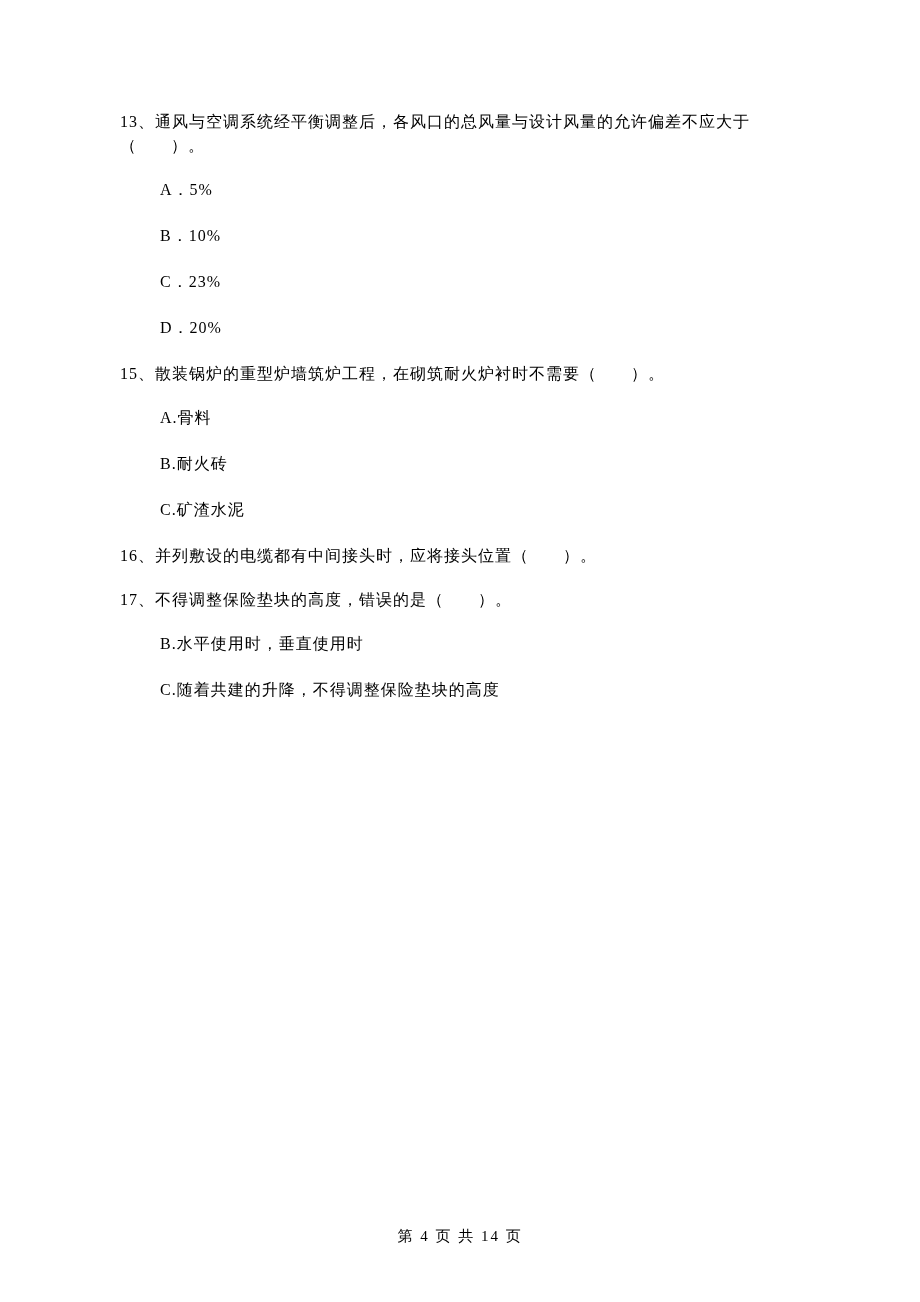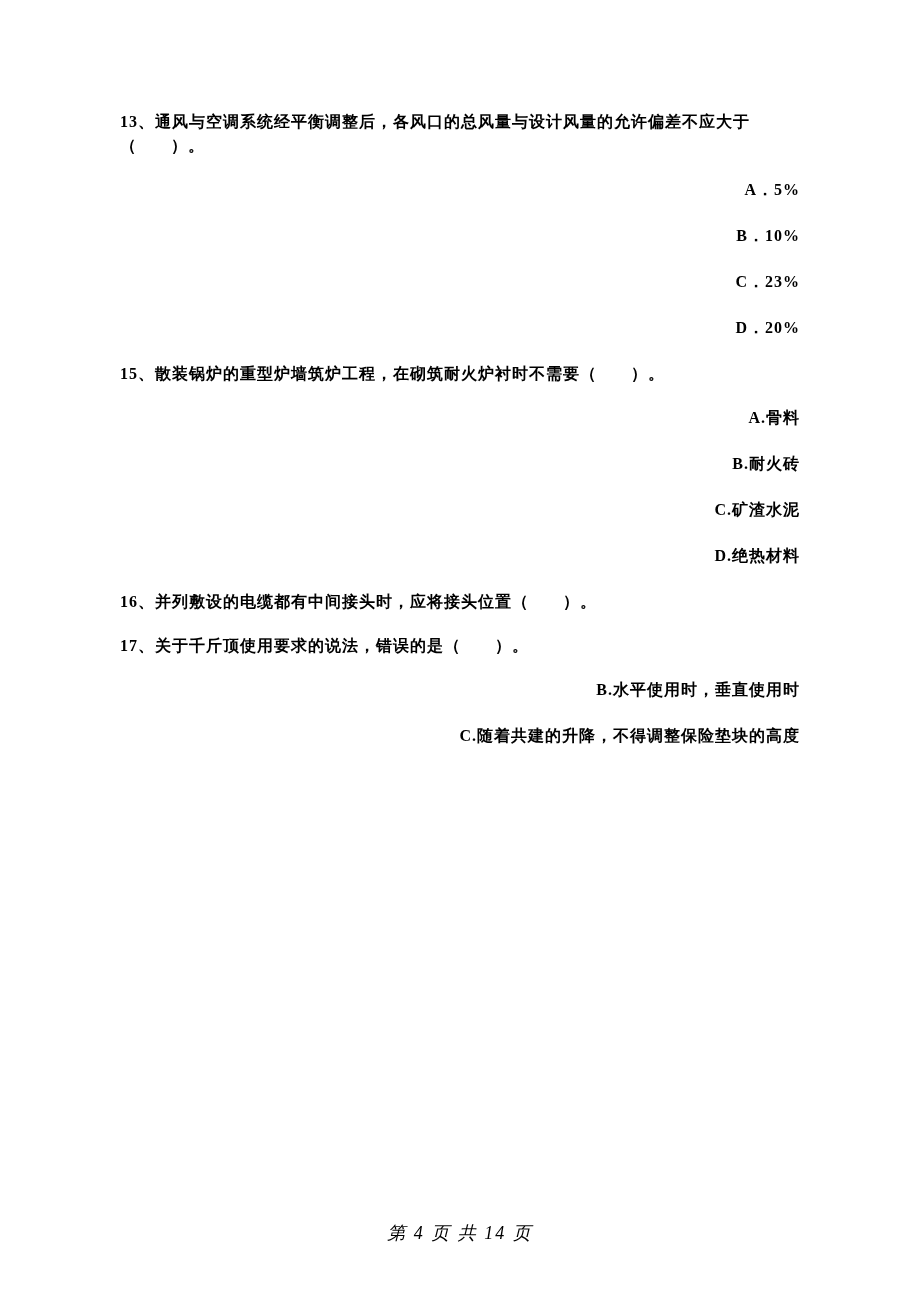--- a/index.html
+++ b/index.html
@@ -12,43 +12,40 @@
     position: relative;
     color: #000;
     font-size: 16px;
     line-height: 1.5;
   }
   .page {
     padding: 110px 120px 0 120px;
   }
   .question {
     margin-bottom: 18px;
-    font-weight: bold;
   }
   .q-text {
     margin-bottom: 20px;
     letter-spacing: 1px;
   }
   .options {
     padding-left: 40px;
-    text-align: right;
   }
   .option {
     margin-bottom: 22px;
     letter-spacing: 1px;
   }
   .footer {
     position: absolute;
     bottom: 55px;
     left: 0;
     right: 0;
     text-align: center;
-    font-size: 18px;
+    font-size: 15px;
     letter-spacing: 2px;
-    font-style: italic;
   }
 </style>
 </head>
 <body>
 
 <div class="page">
 
   <div class="question">
     <div class="q-text">
       <span>13、</span><span>通风与空调系统经平衡调整后，各风口的总风量与设计风量的允许偏差不应大于（　　）。</span>
@@ -63,33 +60,32 @@
 
 
   <div class="question">
     <div class="q-text">
       <span>15、</span><span>散装锅炉的重型炉墙筑炉工程，在砌筑耐火炉衬时不需要（　　）。</span>
     </div>
     <div class="options">
       <div class="option">A.骨料</div>
       <div class="option">B.耐火砖</div>
       <div class="option">C.矿渣水泥</div>
-      <div class="option">D.绝热材料</div>
     </div>
   </div>
 
   <div class="question">
     <div class="q-text">
       <span>16、</span><span>并列敷设的电缆都有中间接头时，应将接头位置（　　）。</span>
     </div>
   </div>
 
   <div class="question">
     <div class="q-text">
-      <span>17、</span><span>关于千斤顶使用要求的说法，错误的是（　　）。</span>
+      <span>17、</span><span>不得调整保险垫块的高度，错误的是（　　）。</span>
     </div>
     <div class="options">
       <div class="option">B.水平使用时，垂直使用时</div>
       <div class="option">C.随着共建的升降，不得调整保险垫块的高度</div>
     </div>
   </div>
 
 </div>
 
 <div class="footer">第 4 页 共 14 页</div>

